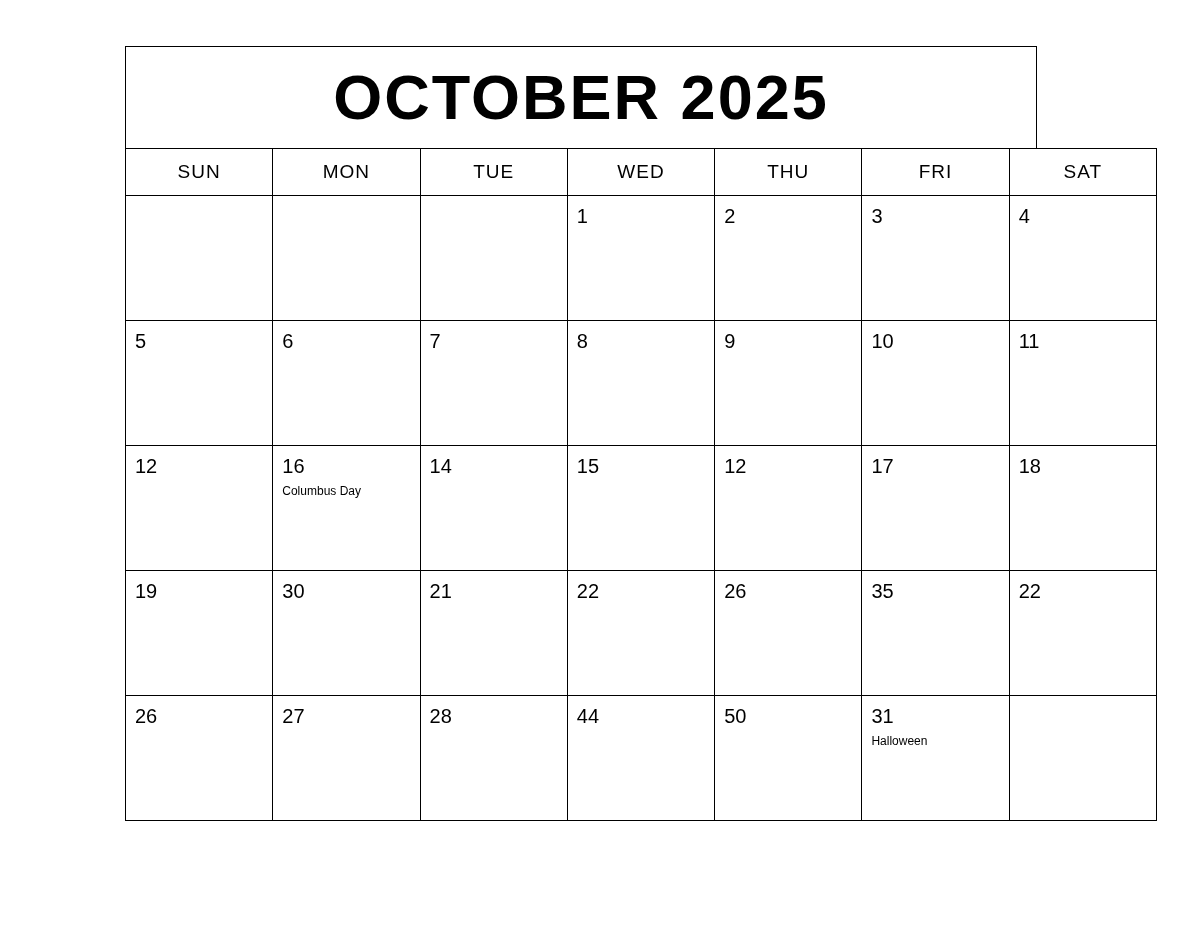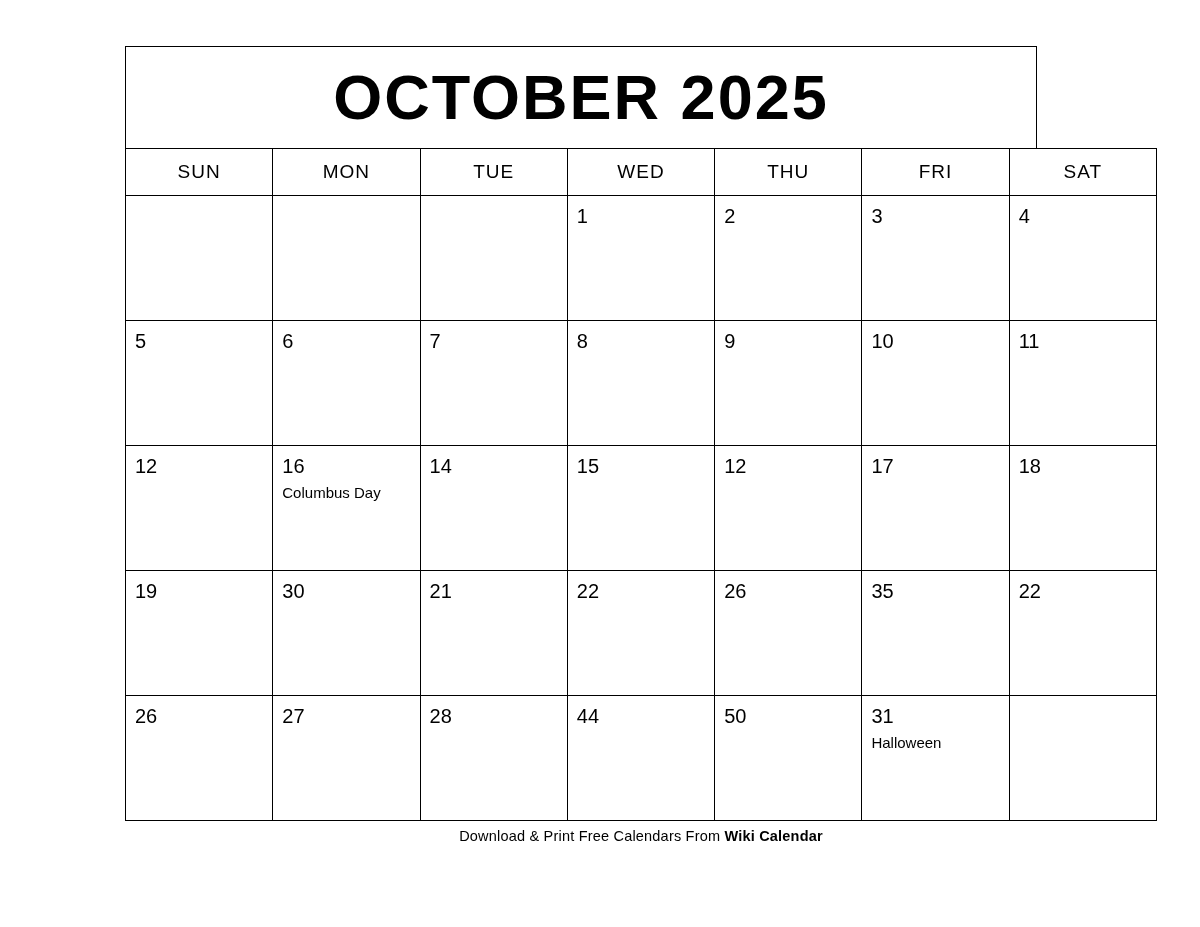--- a/index.html
+++ b/index.html
@@ -66,21 +66,21 @@
     position: relative;
   }
   .day-num {
     display: block;
     font-size: 20px;
     line-height: 1;
     padding: 10px 0 0 9px;
   }
   .event {
     display: block;
-    font-size: 15px;
+    font-size: 12px;
     line-height: 1.1;
     padding: 9px 4px 0 9px;
   }
 
   .footer {
     width: 1032px;
     text-align: center;
     font-size: 14.5px;
     padding-top: 7px;
     letter-spacing: 0.2px;
@@ -257,17 +257,14 @@
           <span class="event">Halloween</span>
         </td>
         <td>
           <span class="day-num"></span>
           <span class="event"></span>
         </td>
       </tr>
     </tbody>
   </table>
 
-  <div class="footer">
-    <span>Download &amp; Print Free Calendars From </span><span class="brand">Wiki Calendar</span>
-  </div>
 
 </div>
 
 </body></html>

